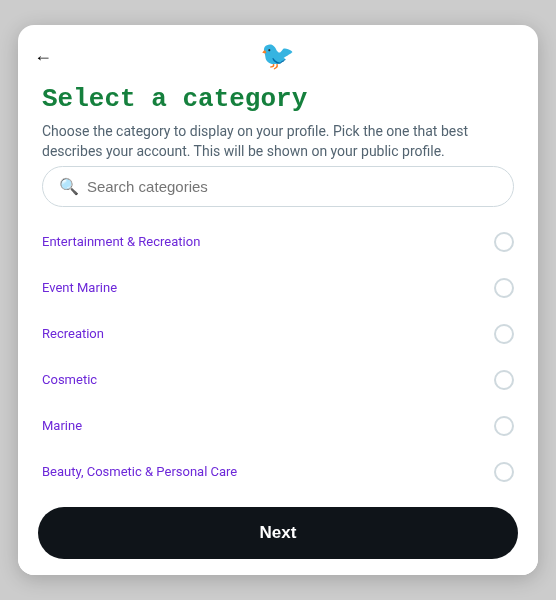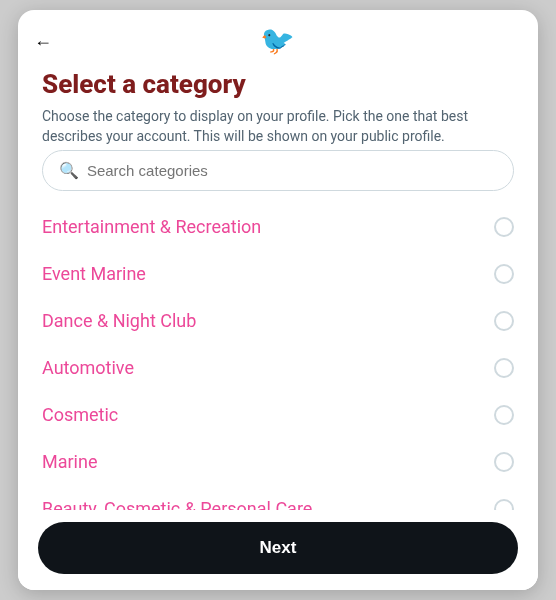--- a/index.html
+++ b/index.html
@@ -59,22 +59,23 @@
       padding: 4px 24px 0;
       flex: 1;
       overflow: hidden;
       display: flex;
       flex-direction: column;
     }
 
     .title {
       font-size: 26px;
       font-weight: 800;
-      color: #7f1d1d;
+      color: #15803d;
       margin-bottom: 8px;
+      font-family: Liberation Mono, monospace;
     }
 
     .subtitle {
       font-size: 14px;
       color: #536471;
       line-height: 1.4;
       margin-bottom: 4px;
     }
 
     .search-bar {
@@ -124,22 +125,22 @@
     .category-item {
       display: flex;
       align-items: center;
       justify-content: space-between;
       padding: 13px 0;
       border-bottom: none;
       cursor: pointer;
     }
 
     .category-label {
-      font-size: 18px;
-      color: #ec4899;
+      font-size: 13px;
+      color: #6d28d9;
     }
 
     .radio-circle {
       width: 20px;
       height: 20px;
       border-radius: 50%;
       border: 2px solid #cfd9de;
       display: flex;
       align-items: center;
       justify-content: center;
@@ -186,25 +187,21 @@
     <div class="categories-list" id="categories-container">
     <div class="category-item">
           <span class="category-label">Entertainment &amp; Recreation</span>
           <div class="radio-circle"></div>
         </div>
         <div class="category-item">
           <span class="category-label">Event Marine</span>
           <div class="radio-circle"></div>
         </div>
         <div class="category-item">
-          <span class="category-label">Dance &amp; Night Club</span>
-          <div class="radio-circle"></div>
-        </div>
-        <div class="category-item">
-          <span class="category-label">Automotive</span>
+          <span class="category-label">Recreation</span>
           <div class="radio-circle"></div>
         </div>
         <div class="category-item">
           <span class="category-label">Cosmetic</span>
           <div class="radio-circle"></div>
         </div>
         <div class="category-item">
           <span class="category-label">Marine</span>
           <div class="radio-circle"></div>
         </div>

